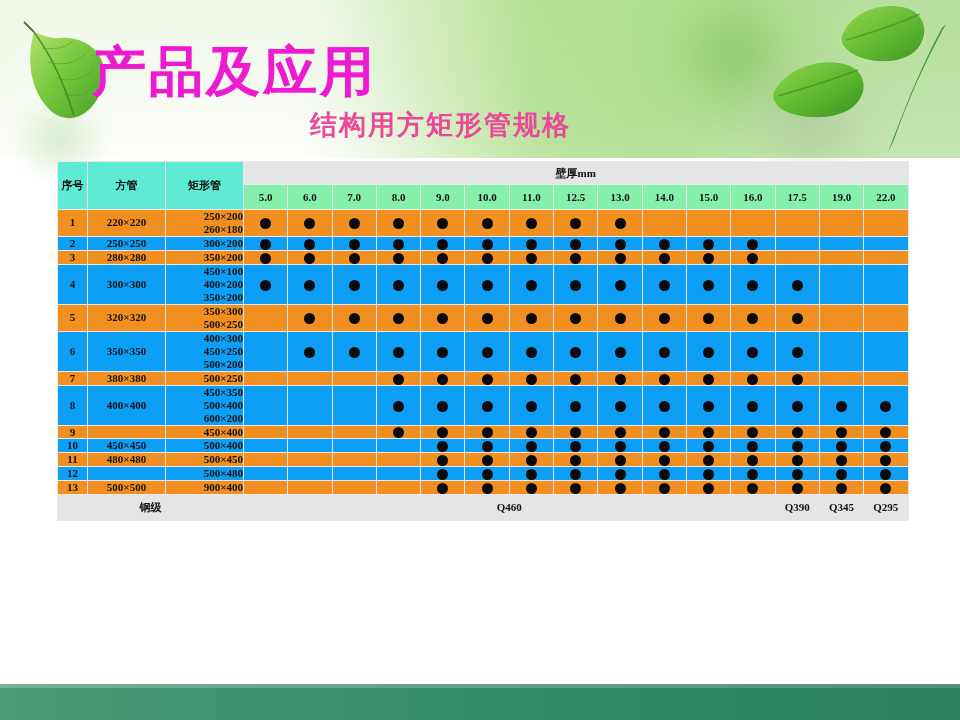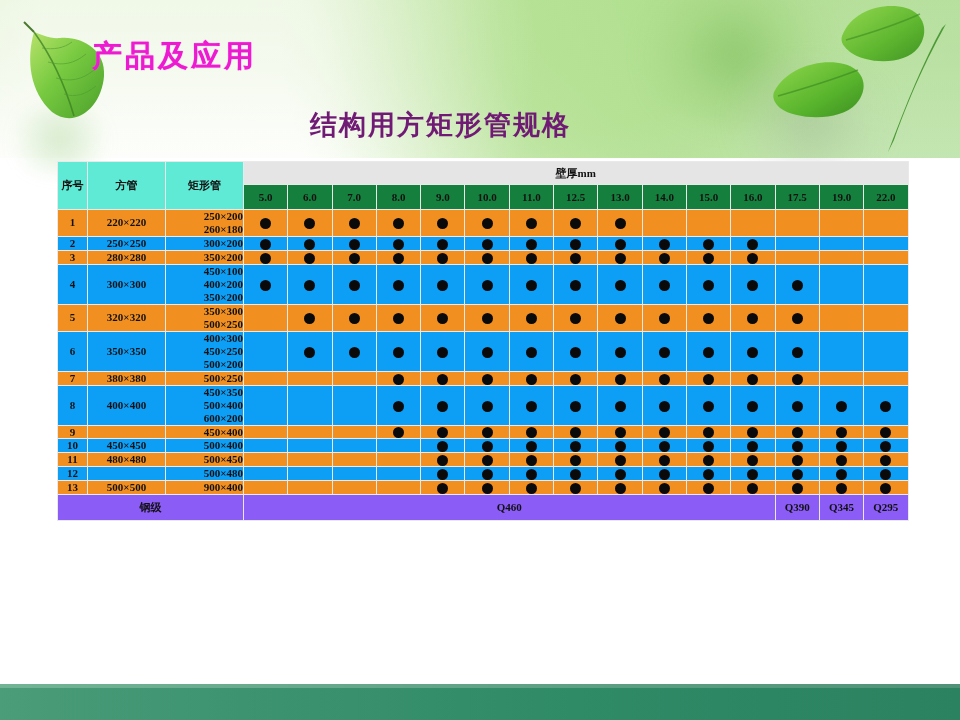--- a/index.html
+++ b/index.html
@@ -27,48 +27,48 @@
     background:radial-gradient(circle,rgba(120,190,90,.28) 0%,rgba(200,230,180,0) 70%);filter:blur(8px);}
 
   
   .leaf{position:absolute;}
   .leaf svg{display:block;}
 
   
   .main-title{
     position:absolute;left:92px;top:36px;
     font-family:"DejaVu Sans","Liberation Sans",sans-serif;
-    font-size:30px;font-weight:700;color:#ec1ad0;letter-spacing:3px;
+    font-size:54px;font-weight:700;color:#ec1ad0;letter-spacing:3px;
     text-shadow:0 0 1px #ff5ae0;
   }
   .sub-title{
     position:absolute;left:310px;top:107px;
     font-family:"DejaVu Serif","Liberation Serif",serif;
-    font-size:27px;font-weight:700;color:#701a75;letter-spacing:2px;
+    font-size:27px;font-weight:700;color:#ec4899;letter-spacing:2px;
   }
 
   
   .tbl-wrap{position:absolute;left:57px;top:161px;width:851px;}
   table.spec{border-collapse:collapse;width:851px;table-layout:fixed;
     font-family:"Liberation Serif","DejaVu Serif",serif;}
   table.spec td,table.spec th{
     border:1px solid #e9e9e9;
     text-align:center;vertical-align:middle;
     font-size:11px;font-weight:700;color:#111;
     padding:0;line-height:1.18;
   }
   .hdr-cell{background:#5eead4;}
   .hdr-group{background:#e5e5e5;height:22px;font-size:12px;}
-  .hdr-th{background:#15803d;height:24px;font-size:11.5px;}
+  .hdr-th{background:#86efac;height:24px;font-size:11.5px;}
   td.idx{font-size:11.5px;}
   tr.odd td{background:#f18f20;}
   tr.even td{background:#0d9ef5;}
   td.dotc{font-size:0;}
   .dot{display:inline-block;width:11px;height:11px;border-radius:50%;background:#0a0a0a;vertical-align:middle;}
-  .grade-row td{background:#8b5cf6;color:#111;height:25px;font-size:12px;border:1px solid #e9e9e9;}
+  .grade-row td{background:#e5e5e5;color:#111;height:25px;font-size:12px;border:1px solid #e9e9e9;}
   .spec-label{font-size:11.5px;}
   .mline{display:block;text-align:right;}
 
   
   .footer{
     position:absolute;left:0;top:688px;width:960px;height:32px;
     background:linear-gradient(90deg,#4b9c78 0%,#3d9370 25%,#2f8a66 60%,#2b8260 100%);
   }
   .footer-top{position:absolute;left:0;top:684px;width:960px;height:4px;
     background:linear-gradient(90deg,#5aa684,#317f5f);opacity:.85;}

